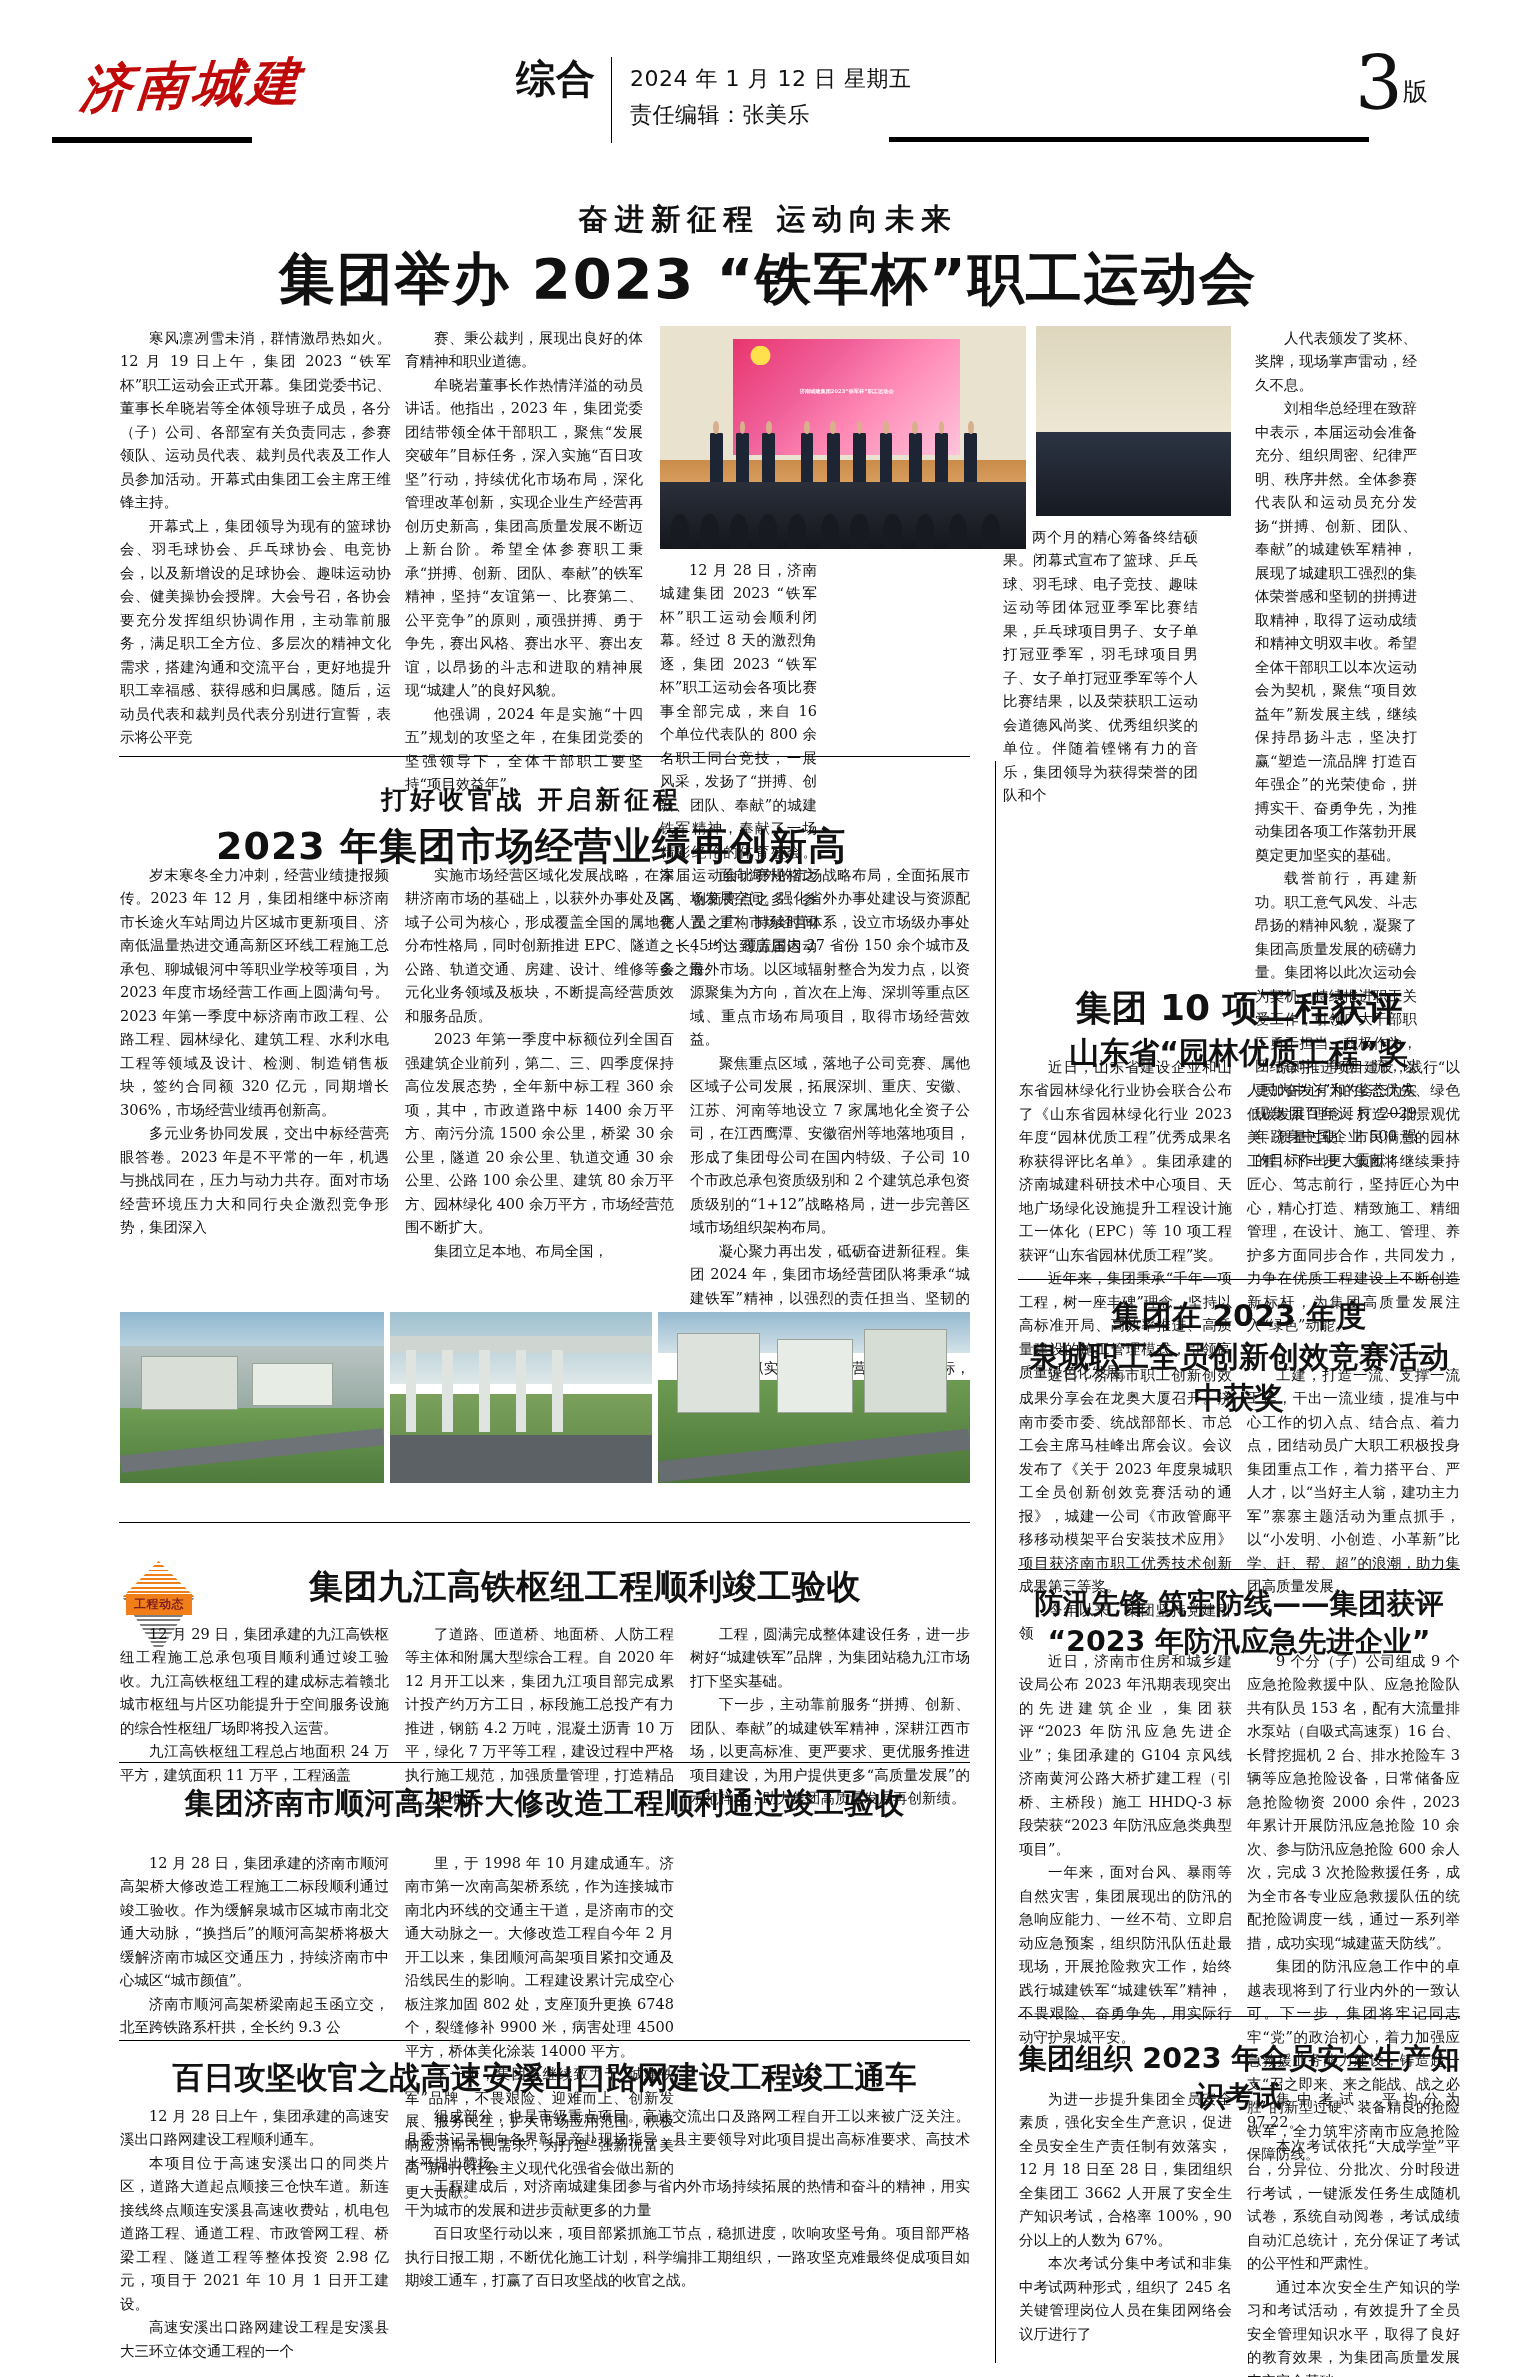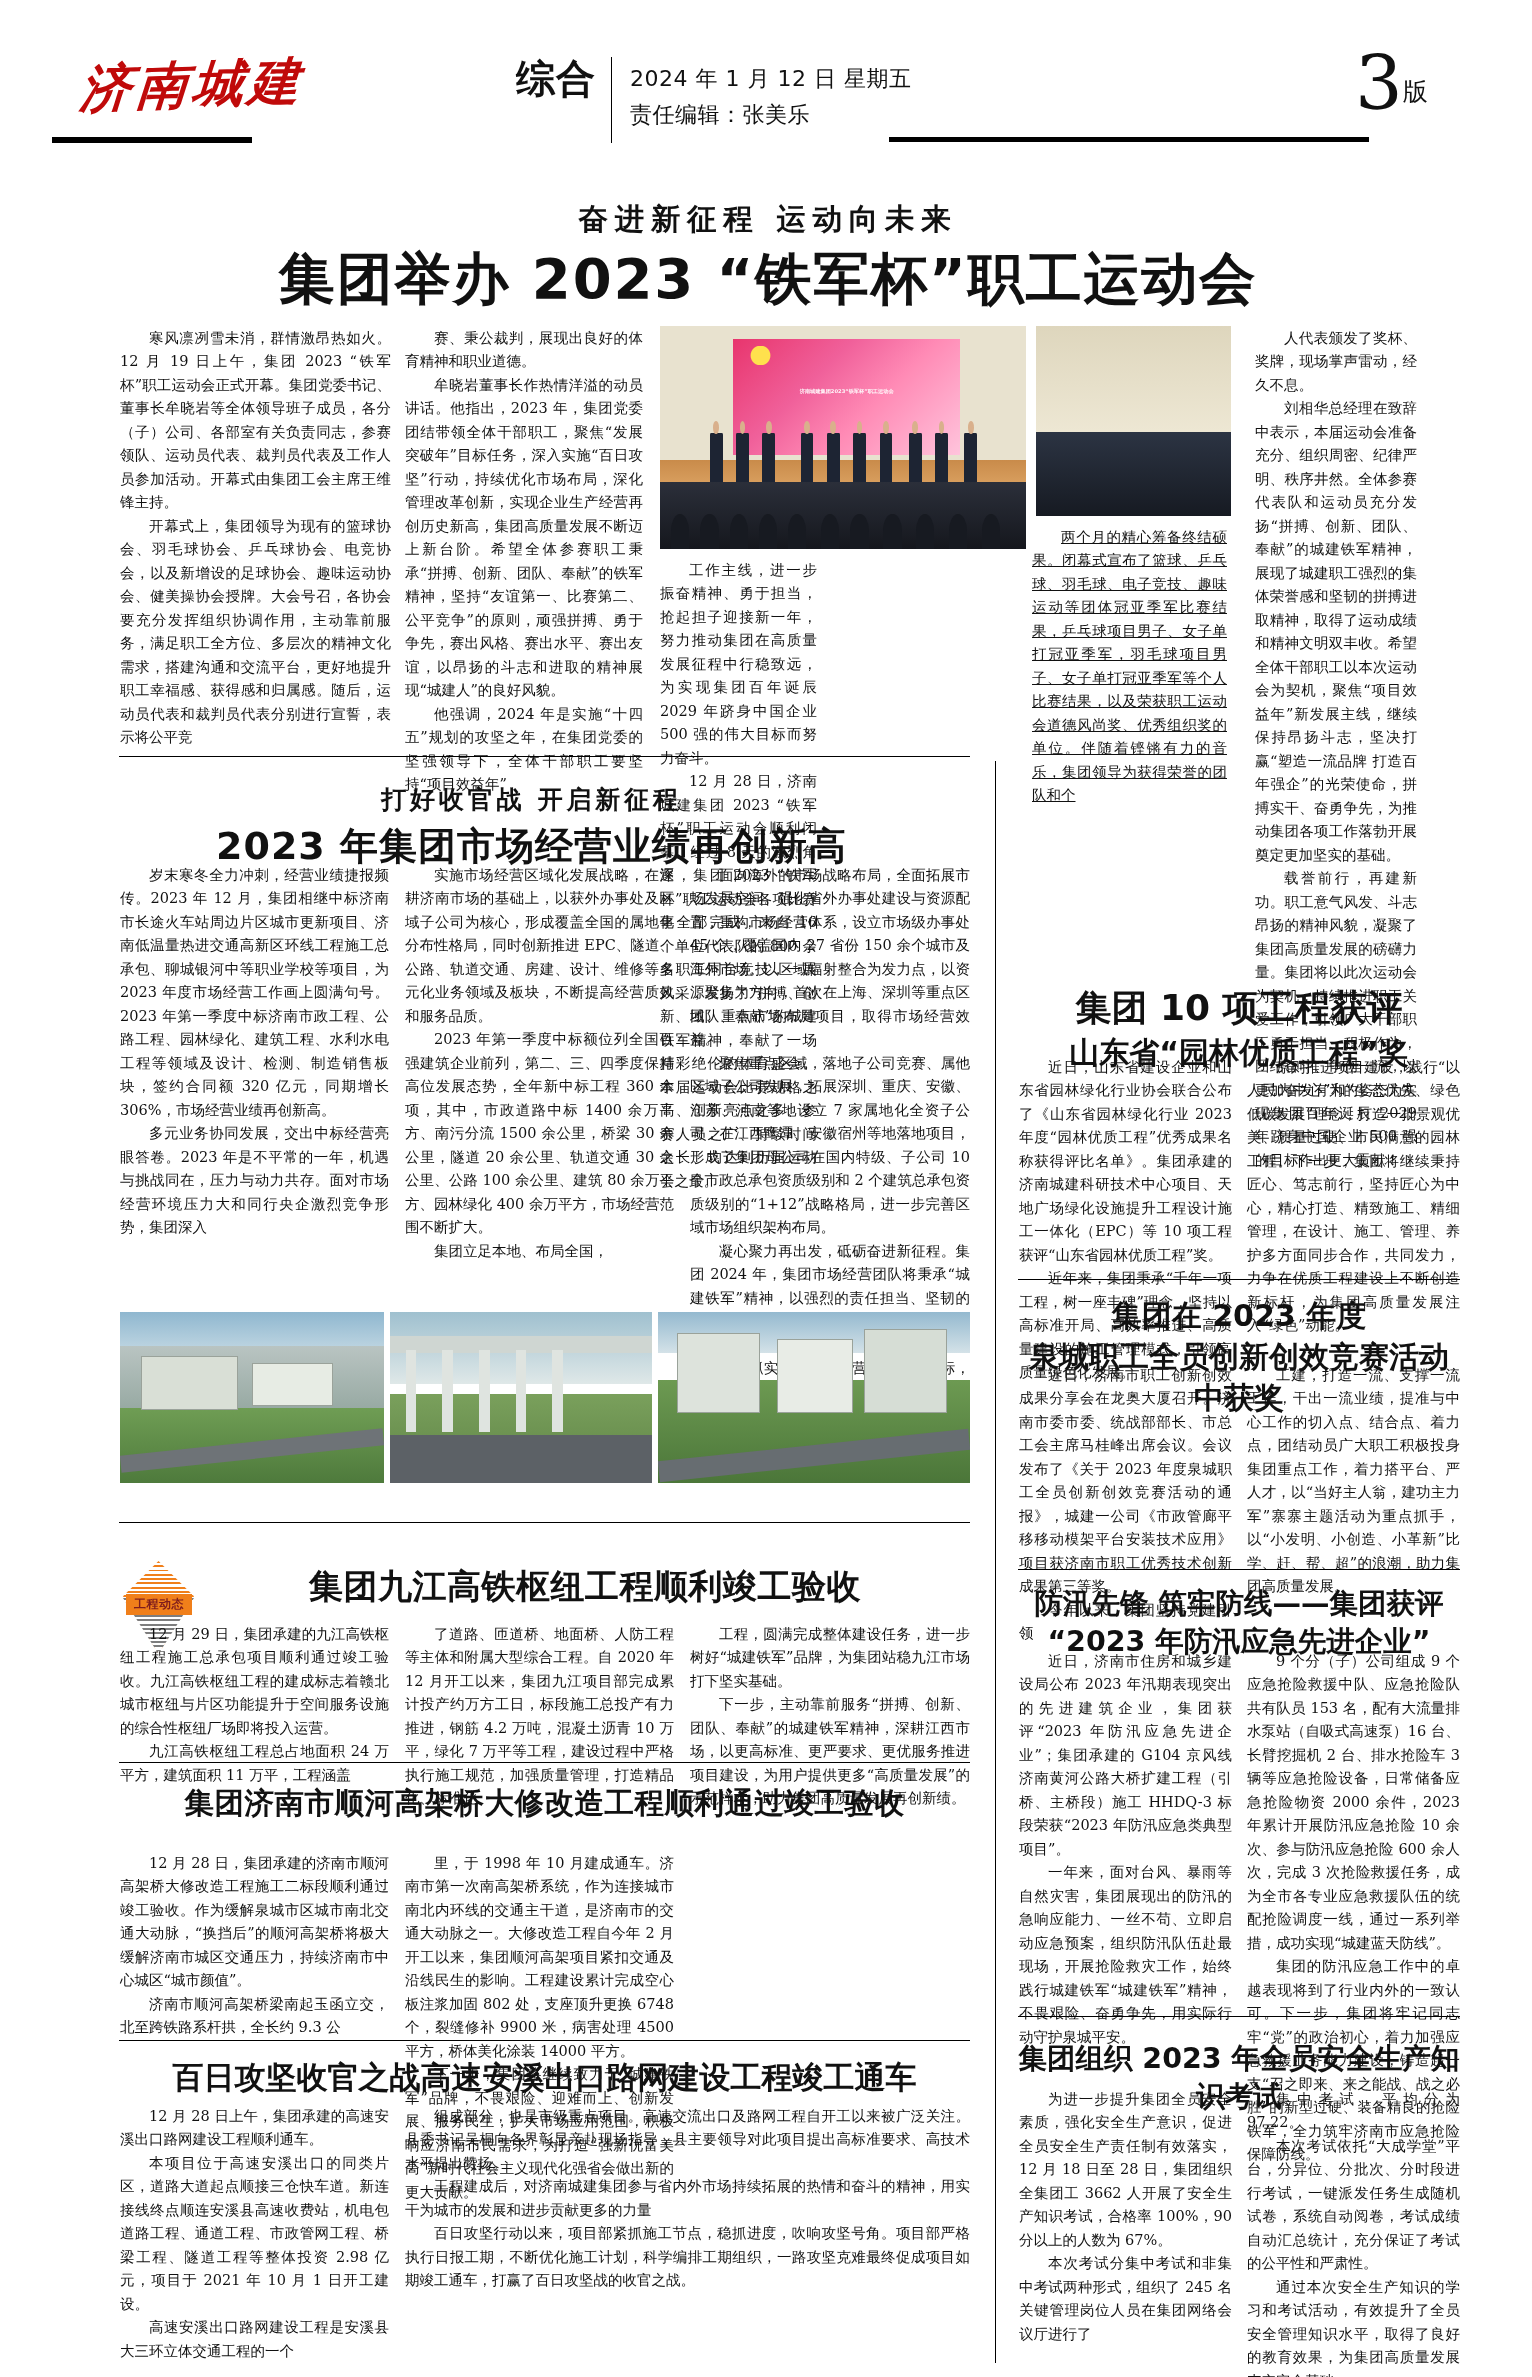--- a/index.html
+++ b/index.html
@@ -181,31 +181,30 @@
         <span class="head-dot" style="left:44%"></span>
       <span class="head-dot" style="left:52%"></span>
         <span class="head-dot" style="left:61%"></span>
       <span class="head-dot" style="left:70%"></span>
         <span class="head-dot" style="left:79%"></span>
       <span class="head-dot" style="left:88%"></span>
     </div>
   </div>
 
   <div style="position:absolute;left:660px;top:559px;width:157px;" class="col">
-    <p>工作主线，进一步振奋精神、勇于担当，抢起担子迎接新一年，努力推动集团在高质量发展征程中行稳致远，为实现集团百年诞辰 2029 年跻身中国企业 500 强的伟大目标而努力奋斗。</p>
     <p>12 月 28 日，济南城建集团 2023 “铁军杯”职工运动会顺利闭幕。经过 8 天的激烈角逐，集团 2023 “铁军杯”职工运动会各项比赛事全部完成，来自 16 个单位代表队的 800 余名职工同台竞技，一展风采，发扬了“拼搏、创新、团队、奉献”的城建铁军精神，奉献了一场精彩绝伦的体育盛会。本届运动会比赛规格之高、创新亮点之多、参赛人员之广、持续时间之长、均达到历届运动会之最。</p>
   </div>
 
   <div class="photo ph-audience" style="left:1036px;top:326px;width:195px;height:190px;">
     <div class="ph-aud-wall"></div>
     <div class="ph-aud-floor"></div>
     <div class="ph-aud-people"></div>
   </div>
 
-  <div style="position:absolute;left:1032px;top:526px;width:195px;text-decoration:underline;" class="col">
+  <div style="position:absolute;left:1003px;top:526px;width:195px;" class="col">
     <p>两个月的精心筹备终结硕果。闭幕式宣布了篮球、乒乓球、羽毛球、电子竞技、趣味运动等团体冠亚季军比赛结果，乒乓球项目男子、女子单打冠亚季军，羽毛球项目男子、女子单打冠亚季军等个人比赛结果，以及荣获职工运动会道德风尚奖、优秀组织奖的单位。伴随着铿锵有力的音乐，集团领导为获得荣誉的团队和个</p>
   </div>
 
   <div style="position:absolute;left:1255px;top:327px;width:162px;" class="col">
     <p>人代表颁发了奖杯、奖牌，现场掌声雷动，经久不息。</p>
     <p>刘相华总经理在致辞中表示，本届运动会准备充分、组织周密、纪律严明、秩序井然。全体参赛代表队和运动员充分发扬“拼搏、创新、团队、奉献”的城建铁军精神，展现了城建职工强烈的集体荣誉感和坚韧的拼搏进取精神，取得了运动成绩和精神文明双丰收。希望全体干部职工以本次运动会为契机，聚焦“项目效益年”新发展主线，继续保持昂扬斗志，坚决打赢“塑造一流品牌 打造百年强企”的光荣使命，拼搏实干、奋勇争先，为推动集团各项工作落勃开展奠定更加坚实的基础。</p>
     <p>载誉前行，再建新功。职工意气风发、斗志昂扬的精神风貌，凝聚了集团高质量发展的磅礴力量。集团将以此次运动会为契机，持续推进职工关爱工作，引领广大干部职工勇于担当、积极作为，团结奋斗、争创一流，以更加奋发有为的姿态为实现集团百年诞辰 2029 年跻身中国企业 500 强的目标作出更大贡献！</p>
   </div>
 
   <div style="position:absolute;left:995px;top:761px;width:1.4px;height:1602px;background:#000;"></div>

